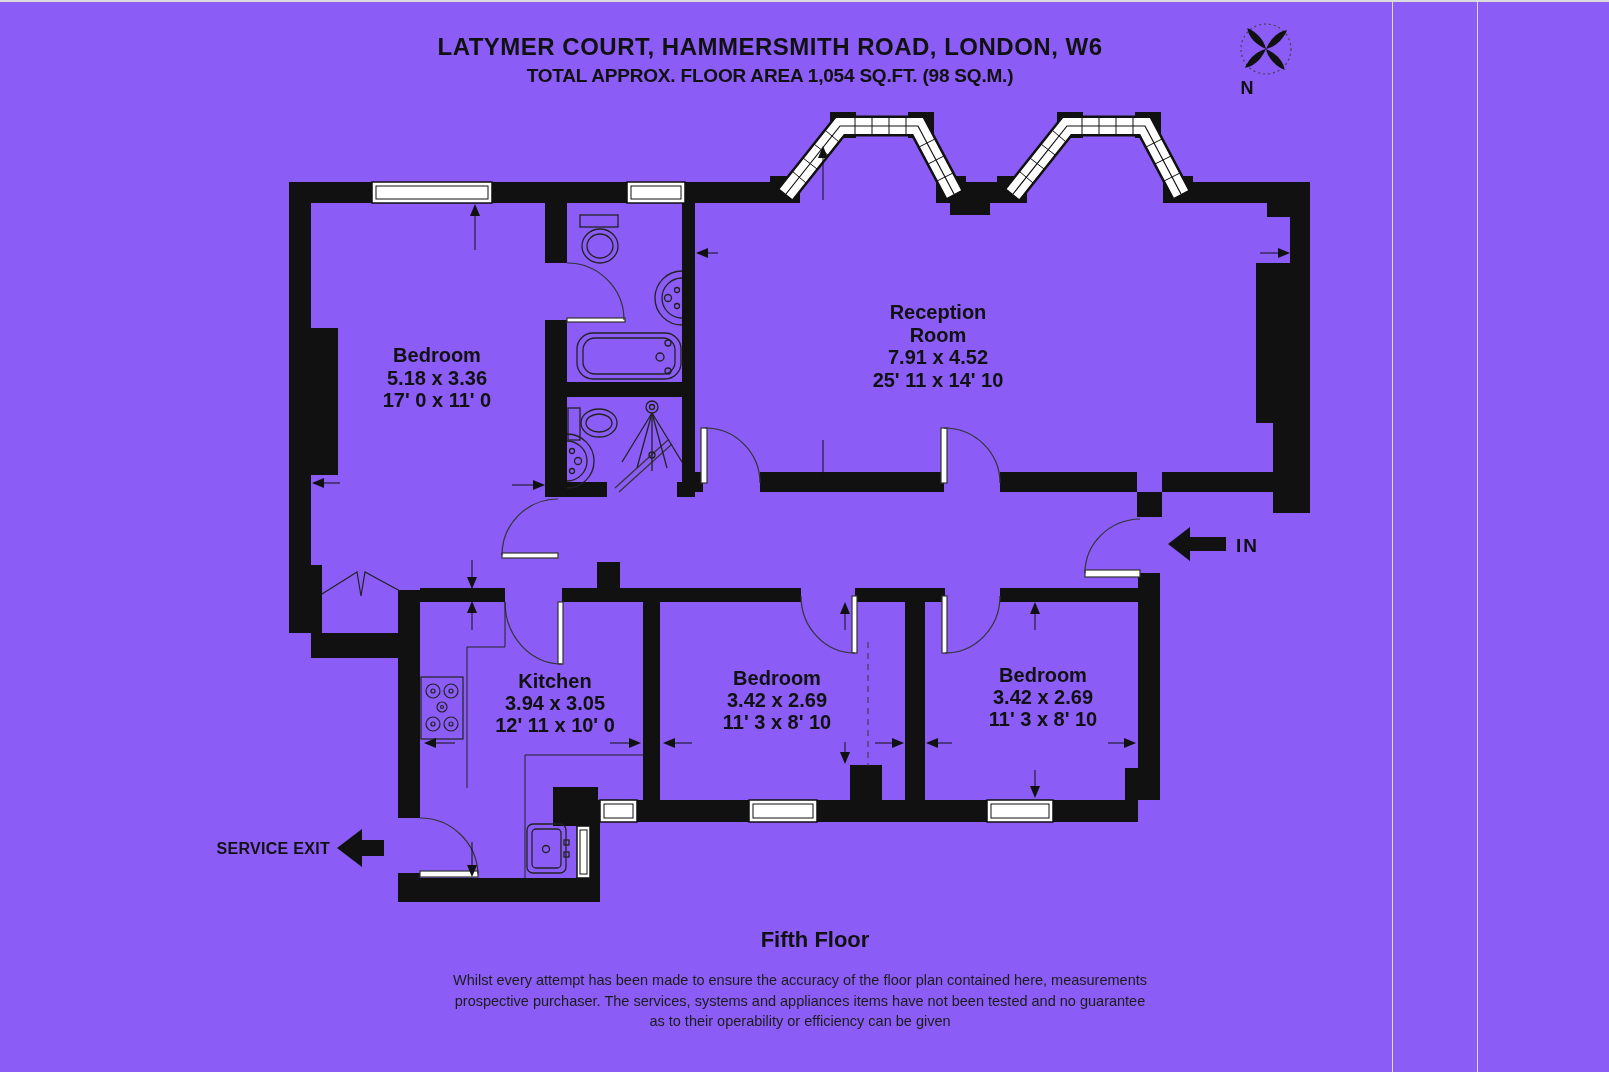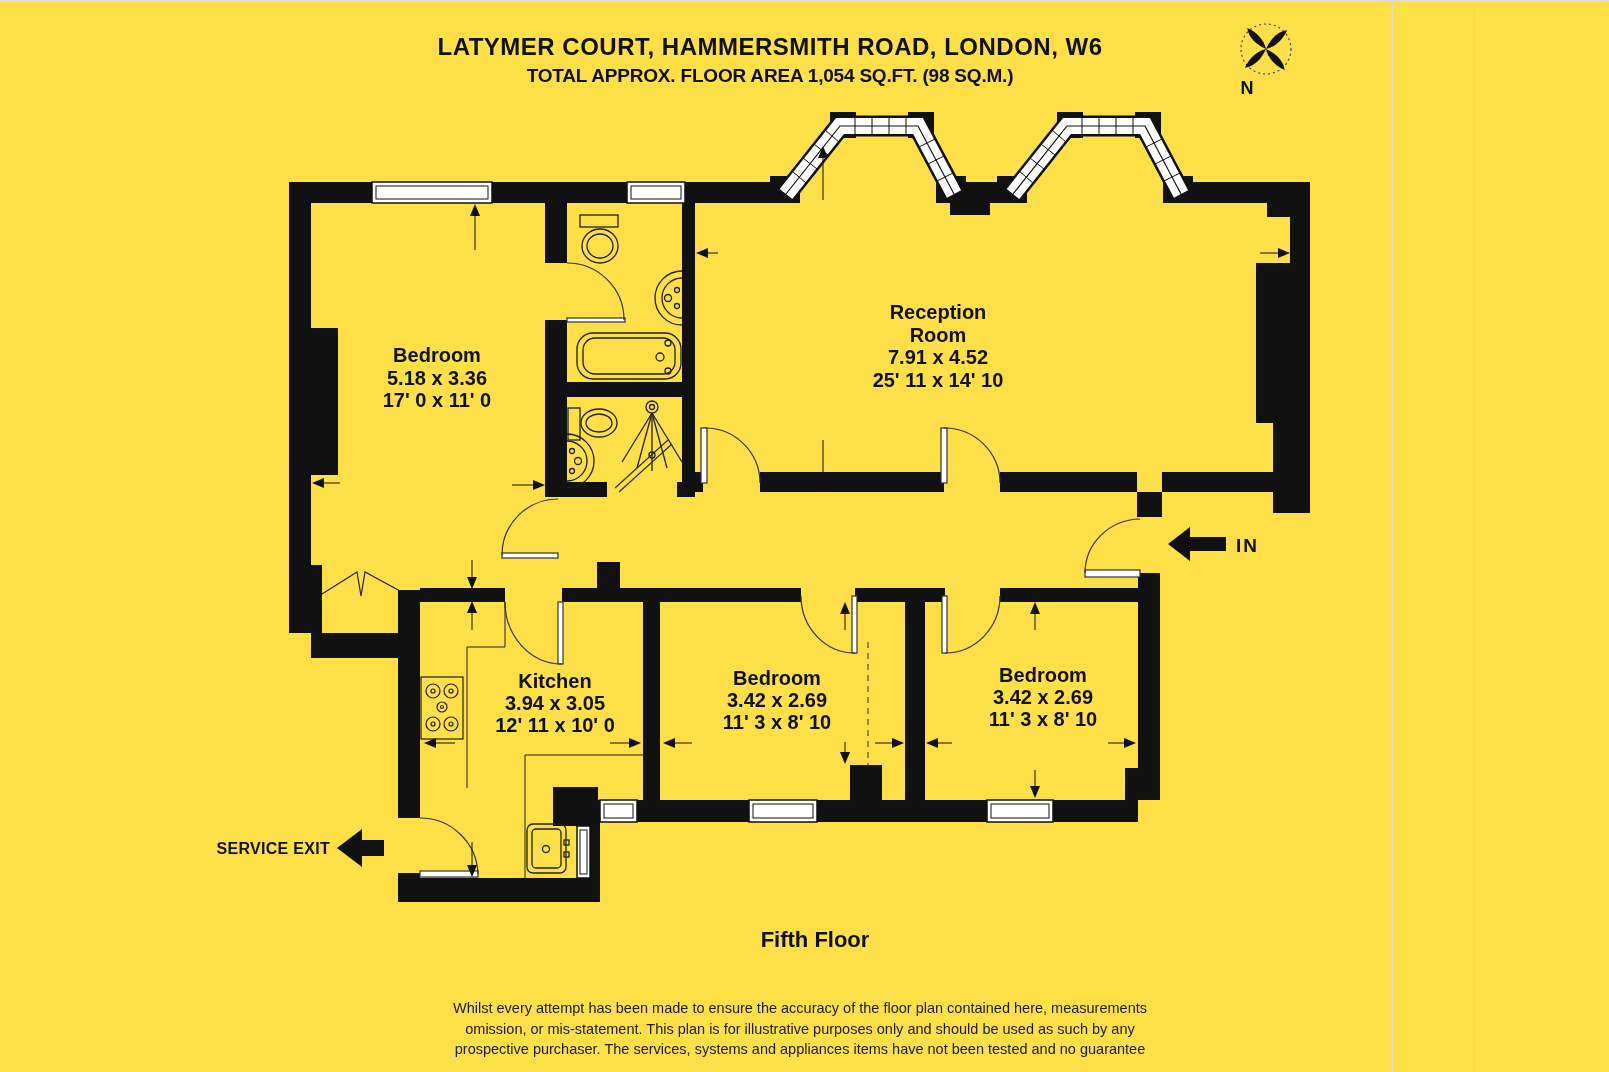--- a/index.html
+++ b/index.html
@@ -1,19 +1,19 @@
 <!DOCTYPE html>
 <html><head>
 <meta charset="utf-8">
 <style>
   html,body{margin:0;padding:0;background:#ffffff;}
-  #stage{position:relative;width:1609px;height:1072px;background:#fde047;overflow:hidden;
+  #stage{position:relative;width:1609px;height:1072px;background:#8b5cf6;overflow:hidden;
          font-family:"Liberation Sans", sans-serif;}
   svg{position:absolute;left:0;top:0;}
-  .disclaimer{position:absolute;left:300px;top:998px;width:1000px;text-align:center;
+  .disclaimer{position:absolute;left:300px;top:970px;width:1000px;text-align:center;
               font-size:14.5px;line-height:20.5px;color:#1c1c1c;}
   .artifact{position:absolute;background:#dcdcdc;}
   text{fill:#111;}
   .t-title{font-size:24px;font-weight:bold;letter-spacing:.5px;}
   .t-sub{font-size:19px;font-weight:bold;letter-spacing:-.2px;}
   .t-room{font-size:20px;font-weight:bold;}
   .t-floor{font-size:22px;font-weight:bold;}
   .t-in{font-size:19px;font-weight:bold;letter-spacing:2px;}
   .t-exit{font-size:16px;font-weight:bold;letter-spacing:.3px;}
   .t-n{font-size:18px;font-weight:bold;}
@@ -423,17 +423,17 @@
       <g>
         <text class="t-room" x="1043" y="682">Bedroom</text>
         <text class="t-room" x="1043" y="704">3.42 x 2.69</text>
         <text class="t-room" x="1043" y="726">11' 3 x 8' 10</text>
       </g>
     </g>
   </svg>
 
   <div class="disclaimer">
     <div>Whilst every attempt has been made to ensure the accuracy of the floor plan contained here, measurements</div>
-    <div>omission, or mis-statement. This plan is for illustrative purposes only and should be used as such by any</div>
     <div>prospective purchaser. The services, systems and appliances items have not been tested and no guarantee</div>
+    <div>as to their operability or efficiency can be given</div>
   </div>
 
 </div>
 
 </body></html>

